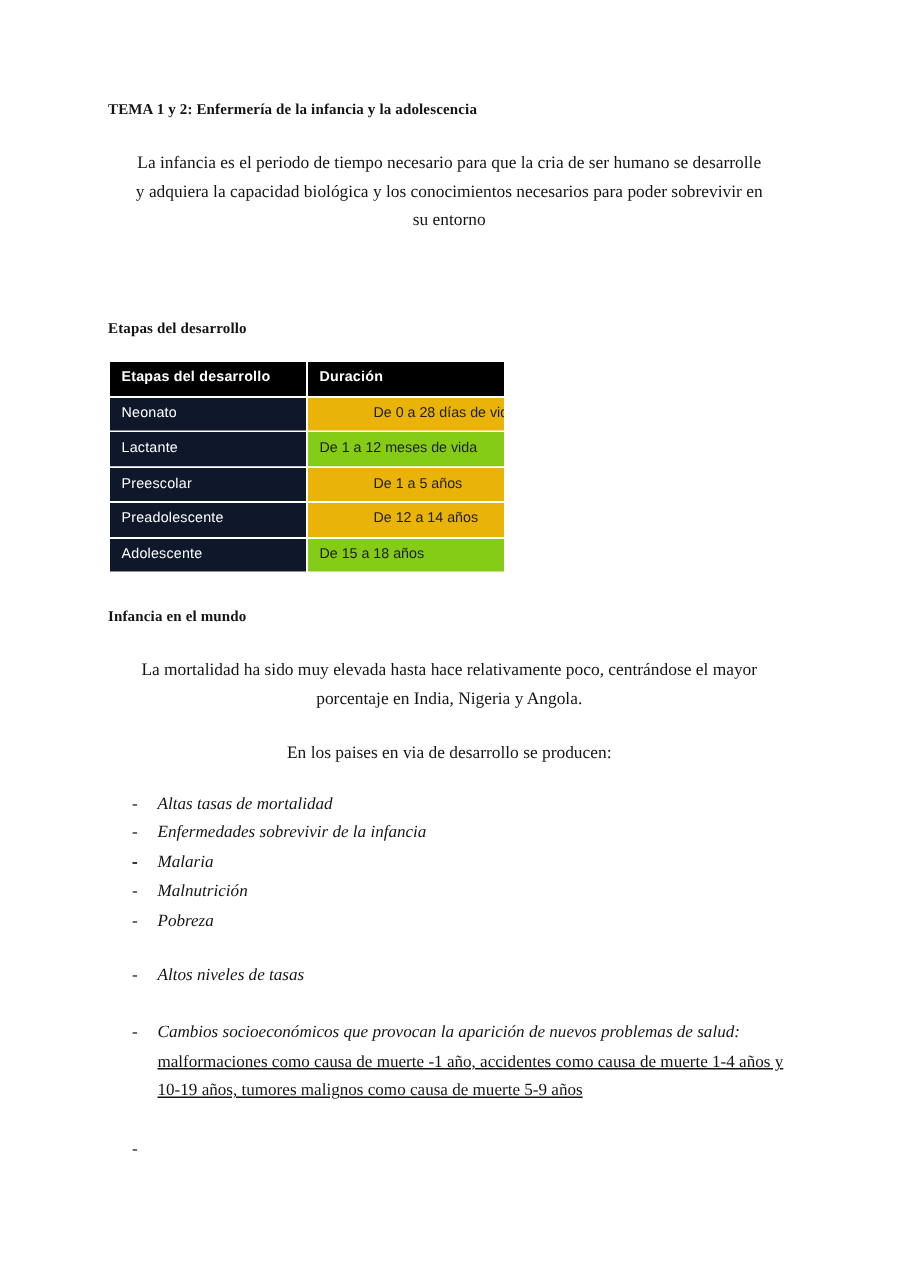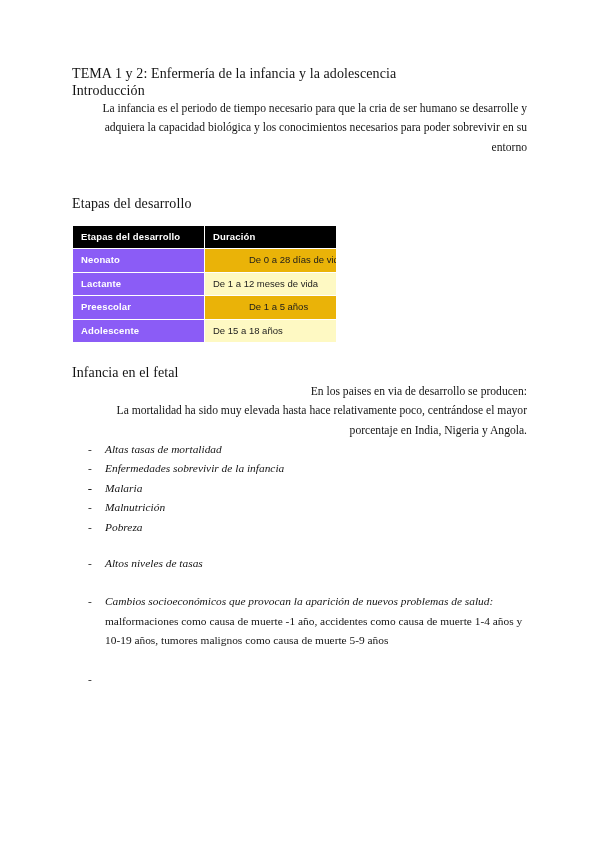--- a/index.html
+++ b/index.html
@@ -25,32 +25,32 @@
   }
 
   #doc-body {
     position: absolute;
     left: 72px;
     top: 66px;
     width: 455px;
   }
 
   .h-bold {
-    font-weight: normal;
-    font-size: 14px;
+    font-weight: bold;
+    font-size: 10px;
     line-height: 16.5px;
     letter-spacing: 0.1px;
     margin: 0;
   }
 
   .para {
     font-size: 11.6px;
     line-height: 19.4px;
-    margin: 0;
-    text-align: right;
+    margin: 16px;
+    text-align: center;
   }
 
   .spacer-sm { height: 12px; }
   .spacer-md { height: 17px; }
   .spacer-lg { height: 22px; }
 
   
   .table-wrap {
     width: 264px;
     margin: 0;
@@ -78,33 +78,33 @@
 
   table.stages thead th {
     background: #000000;
     color: #ffffff;
     font-weight: bold;
     text-align: left;
     letter-spacing: 0.15px;
   }
 
   table.stages tbody td.stage {
-    background: #8b5cf6;
+    background: #0f172a;
     color: #ffffff;
-    font-weight: bold;
+    font-weight: normal;
     letter-spacing: 0.15px;
   }
 
   table.stages tbody tr.odd td.dur {
     background: #eab308;
     color: #1c1c1c;
     padding-left: 44px;
   }
   table.stages tbody tr.even td.dur {
-    background: #fef9c3;
+    background: #84cc16;
     color: #1c1c1c;
   }
 
   
   ul.dash {
     list-style: none;
     margin: 0;
     padding: 0;
   }
   ul.dash > li {
@@ -120,31 +120,31 @@
     top: 0;
     font-style: normal;
     font-size: 11.4px;
     line-height: 19.4px;
   }
   ul.dash > li.spaced {
     margin-top: 19px;
   }
   ul.dash > li .cont-roman {
     font-style: normal;
+    text-decoration: underline;
   }
 </style>
 </head>
 <body>
 
 <div id="page">
   <div id="doc-body">
 
     <h1 class="h-bold">TEMA 1 y 2: Enfermería de la infancia y la adolescencia</h1>
 
-    <h2 class="h-bold">Introducción</h2>
 
     <p class="para">La infancia es el periodo de tiempo necesario para que la cria de ser humano se desarrolle y adquiera la capacidad biológica y los conocimientos necesarios para poder sobrevivir en su entorno</p>
 
     <div class="spacer-md"></div>
 
 
     <div class="spacer-lg"></div>
 
     <h2 class="h-bold">Etapas del desarrollo</h2>
 
@@ -168,35 +168,39 @@
             <td class="dur">De 0 a 28 días de vida</td>
           </tr>
           <tr class="even">
             <td class="stage">Lactante</td>
             <td class="dur">De 1 a 12 meses de vida</td>
           </tr>
           <tr class="odd">
             <td class="stage">Preescolar</td>
             <td class="dur">De 1 a 5 años</td>
           </tr>
+          <tr class="odd">
+            <td class="stage">Preadolescente</td>
+            <td class="dur">De 12 a 14 años</td>
+          </tr>
           <tr class="even">
             <td class="stage">Adolescente</td>
             <td class="dur">De 15 a 18 años</td>
           </tr>
         </tbody>
       </table>
     </div>
 
     <div class="spacer-lg"></div>
 
-    <h2 class="h-bold">Infancia en el fetal</h2>
+    <h2 class="h-bold">Infancia en el mundo</h2>
+
+    <p class="para">La mortalidad ha sido muy elevada hasta hace relativamente poco, centrándose el mayor porcentaje en India, Nigeria y Angola.</p>
 
     <p class="para">En los paises en via de desarrollo se producen:</p>
-
-    <p class="para">La mortalidad ha sido muy elevada hasta hace relativamente poco, centrándose el mayor porcentaje en India, Nigeria y Angola.</p>
 
     <ul class="dash">
       <li>
         <span class="dash-mark">-</span>
         <span>Altas tasas de mortalidad</span>
       </li>
       <li>
         <span class="dash-mark">-</span>
         <span>Enfermedades sobrevivir de la infancia</span>
       </li>

